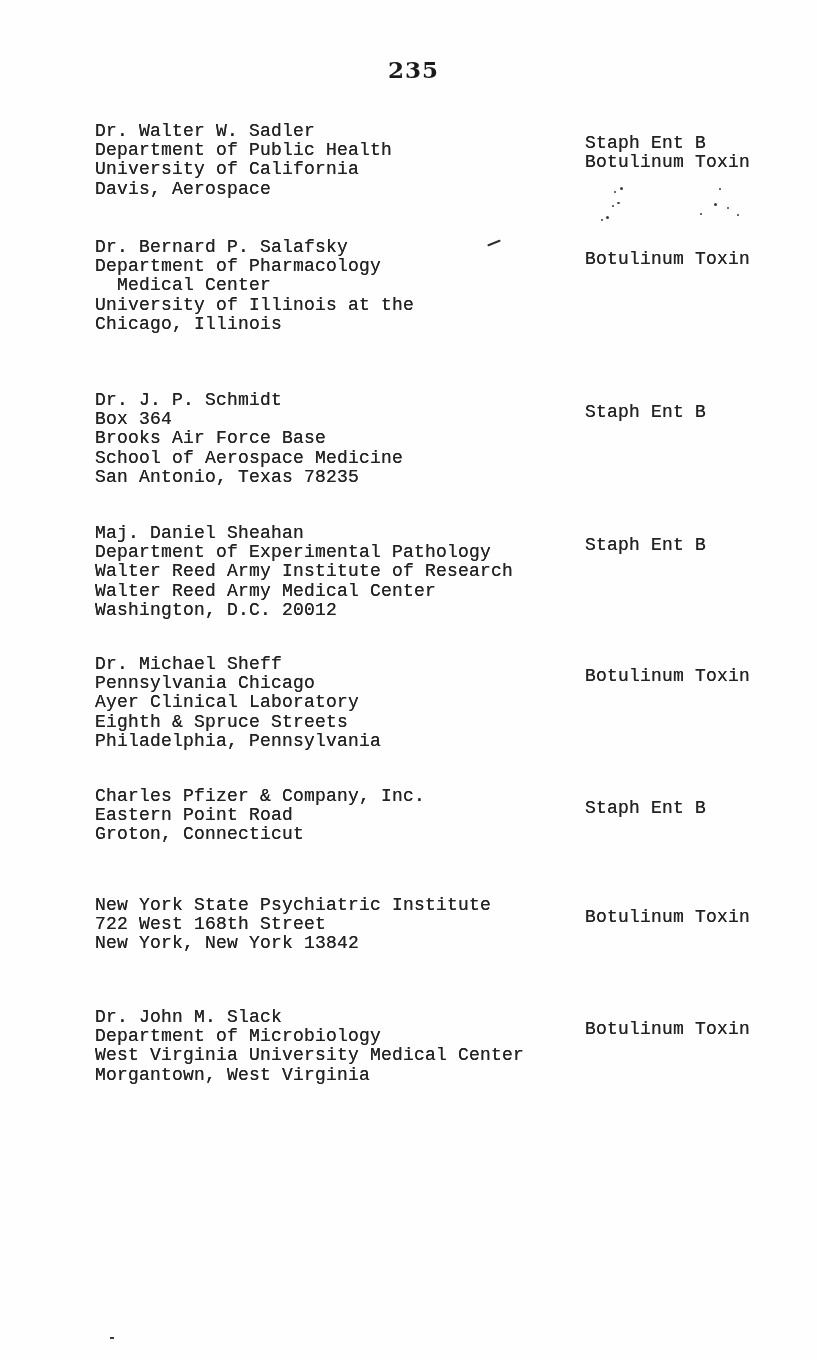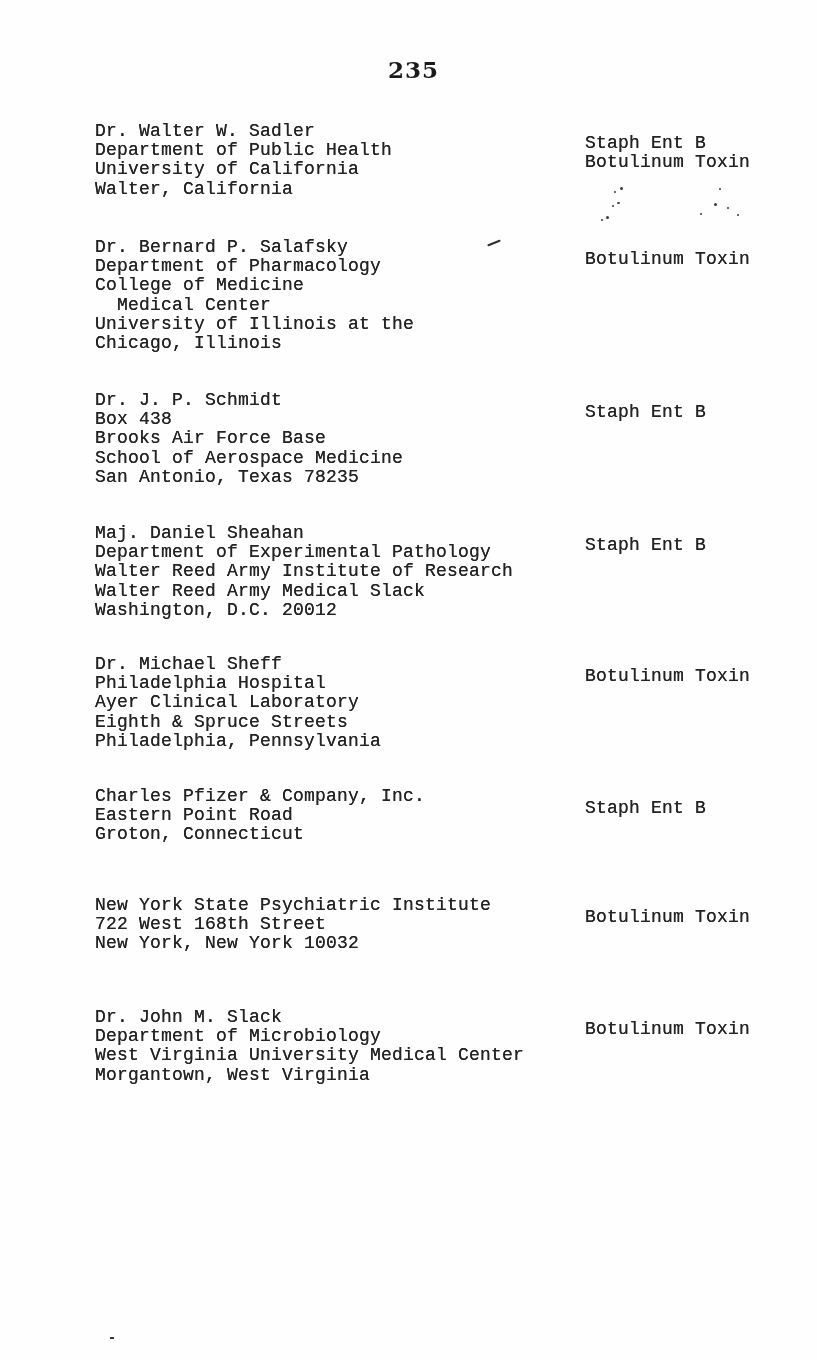--- a/index.html
+++ b/index.html
@@ -73,72 +73,71 @@
 <div class="page">
 
   <div class="page-number">235</div>
 
   <div id="entries">
     <div class="entry" style="top: 122px;">
       <div class="entry-address">
           <div class="address-line">Dr. Walter W. Sadler</div>
           <div class="address-line">Department of Public Health</div>
           <div class="address-line">University of California</div>
-          <div class="address-line">Walter, California</div>
+          <div class="address-line">Davis, Aerospace</div>
         </div>
       <div class="entry-agents">
           <div class="agent-line">Staph Ent B</div>
           <div class="agent-line">Botulinum Toxin</div>
         </div>
     </div>
 
     <div class="entry" style="top: 238px;">
       <div class="entry-address">
           <div class="address-line">Dr. Bernard P. Salafsky</div>
           <div class="address-line">Department of Pharmacology</div>
-          <div class="address-line">College of Medicine</div>
           <div class="address-line">  Medical Center</div>
           <div class="address-line">University of Illinois at the</div>
           <div class="address-line">Chicago, Illinois</div>
         </div>
       <div class="entry-agents">
           <div class="agent-line">Botulinum Toxin</div>
         </div>
     </div>
 
     <div class="entry" style="top: 391px;">
       <div class="entry-address">
           <div class="address-line">Dr. J. P. Schmidt</div>
-          <div class="address-line">Box 438</div>
+          <div class="address-line">Box 364</div>
           <div class="address-line">Brooks Air Force Base</div>
           <div class="address-line">School of Aerospace Medicine</div>
           <div class="address-line">San Antonio, Texas 78235</div>
         </div>
       <div class="entry-agents">
           <div class="agent-line">Staph Ent B</div>
         </div>
     </div>
 
     <div class="entry" style="top: 524px;">
       <div class="entry-address">
           <div class="address-line">Maj. Daniel Sheahan</div>
           <div class="address-line">Department of Experimental Pathology</div>
           <div class="address-line">Walter Reed Army Institute of Research</div>
-          <div class="address-line">Walter Reed Army Medical Slack</div>
+          <div class="address-line">Walter Reed Army Medical Center</div>
           <div class="address-line">Washington, D.C. 20012</div>
         </div>
       <div class="entry-agents">
           <div class="agent-line">Staph Ent B</div>
         </div>
     </div>
 
     <div class="entry" style="top: 655px;">
       <div class="entry-address">
           <div class="address-line">Dr. Michael Sheff</div>
-          <div class="address-line">Philadelphia Hospital</div>
+          <div class="address-line">Pennsylvania Chicago</div>
           <div class="address-line">Ayer Clinical Laboratory</div>
           <div class="address-line">Eighth &amp; Spruce Streets</div>
           <div class="address-line">Philadelphia, Pennsylvania</div>
         </div>
       <div class="entry-agents">
           <div class="agent-line">Botulinum Toxin</div>
         </div>
     </div>
 
     <div class="entry" style="top: 787px;">
@@ -149,21 +148,21 @@
         </div>
       <div class="entry-agents">
           <div class="agent-line">Staph Ent B</div>
         </div>
     </div>
 
     <div class="entry" style="top: 896px;">
       <div class="entry-address">
           <div class="address-line">New York State Psychiatric Institute</div>
           <div class="address-line">722 West 168th Street</div>
-          <div class="address-line">New York, New York 10032</div>
+          <div class="address-line">New York, New York 13842</div>
         </div>
       <div class="entry-agents">
           <div class="agent-line">Botulinum Toxin</div>
         </div>
     </div>
 
     <div class="entry" style="top: 1008px;">
       <div class="entry-address">
           <div class="address-line">Dr. John M. Slack</div>
           <div class="address-line">Department of Microbiology</div>

